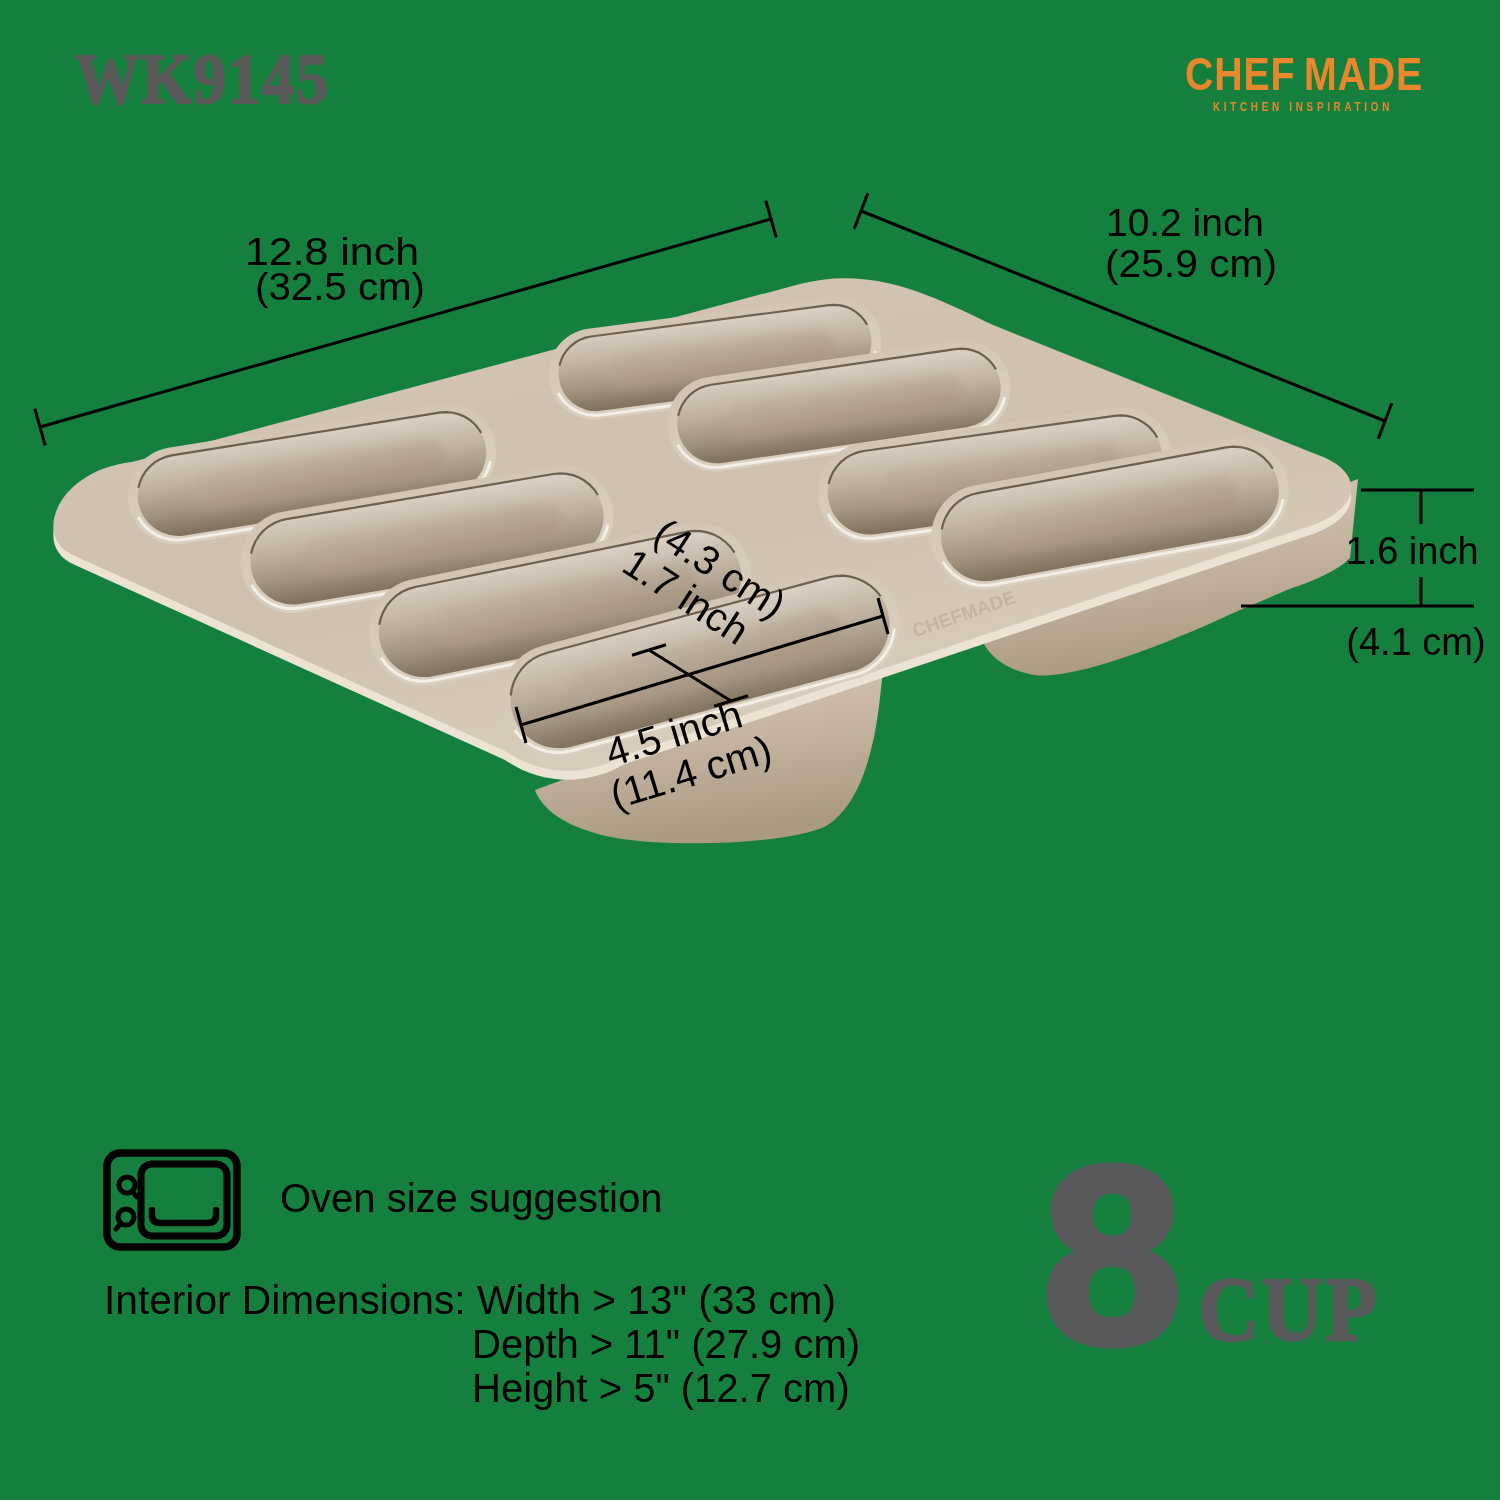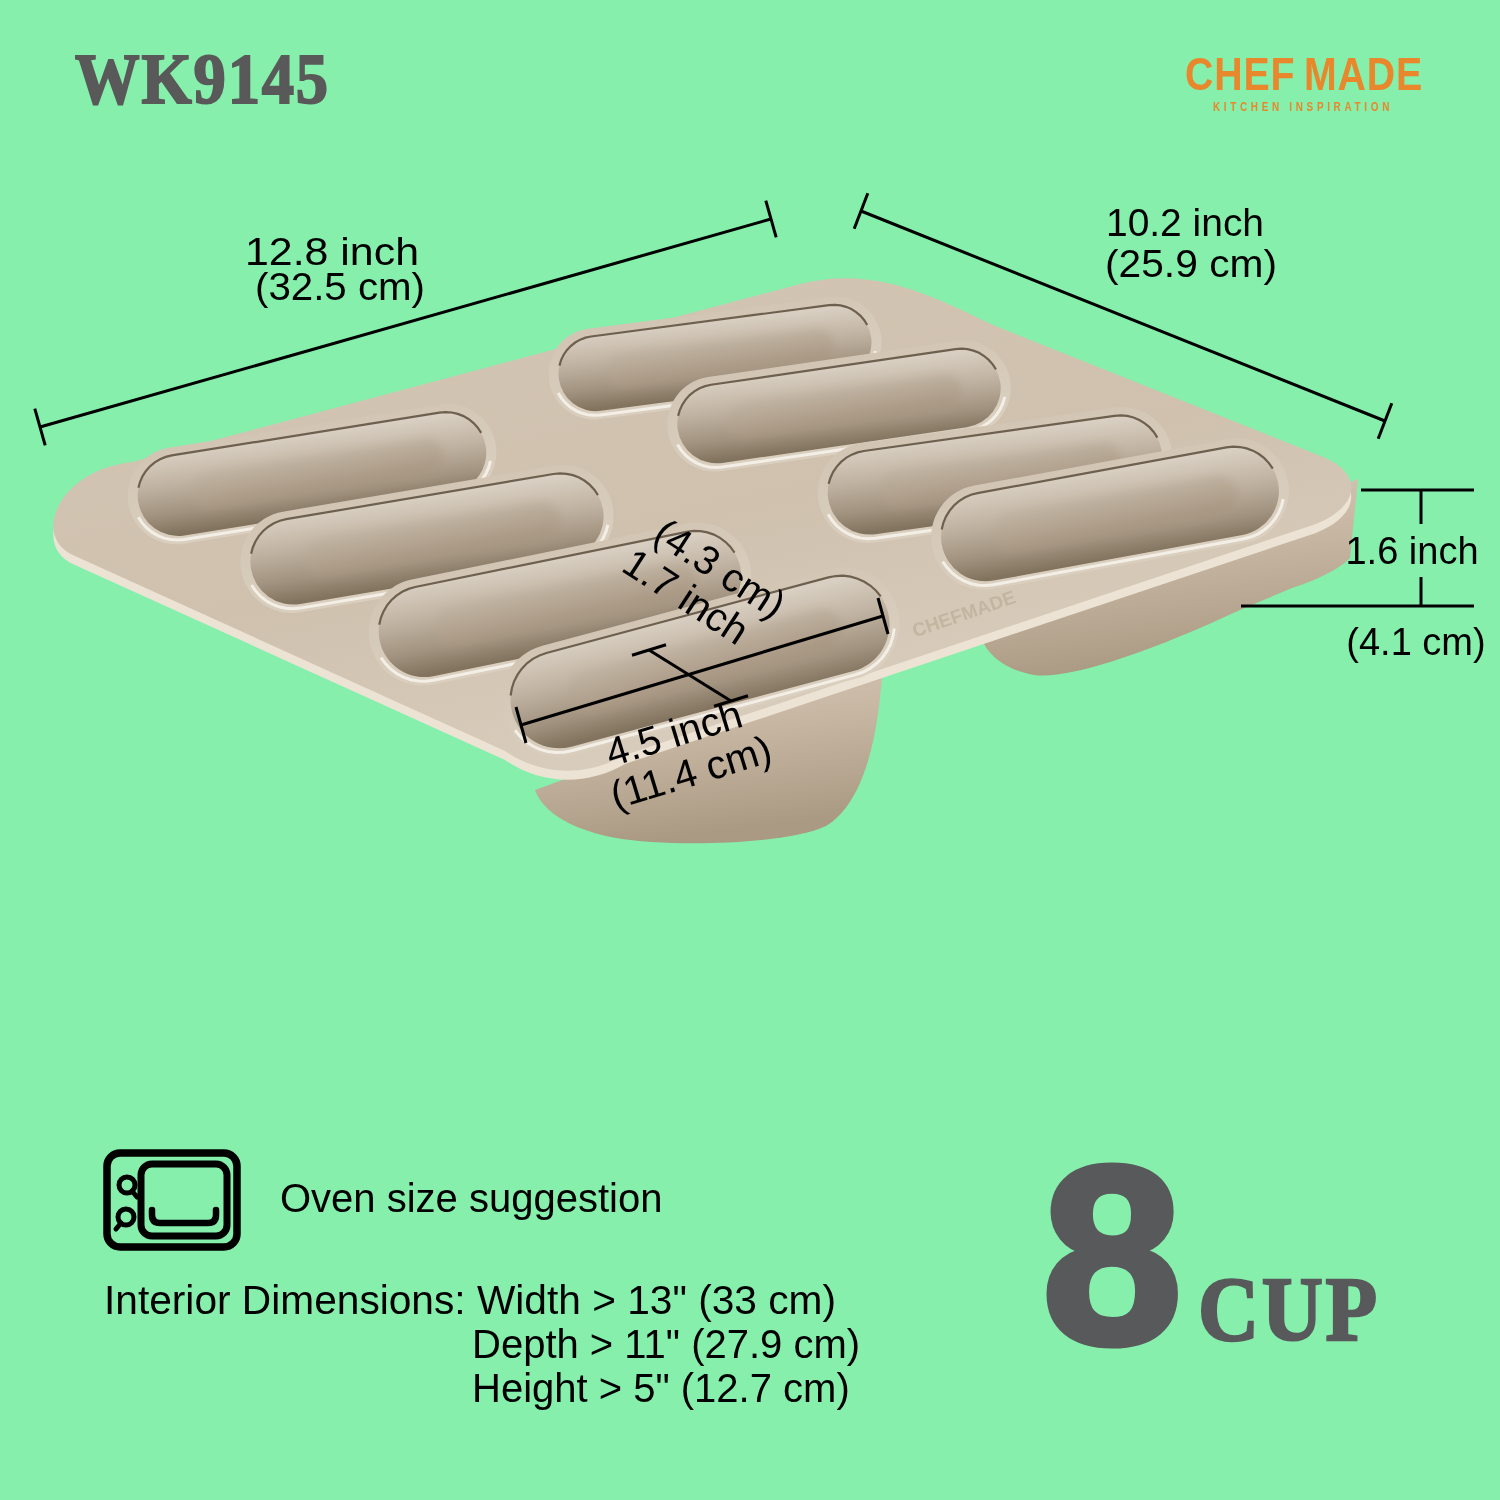--- a/index.html
+++ b/index.html
@@ -1,16 +1,16 @@
 <!DOCTYPE html>
 <html><head>
 <meta charset="utf-8">
 <style>
   html,body{margin:0;padding:0;background:#ffffff;}
-  .page{position:relative;width:1500px;height:1500px;background:#86efac;overflow:hidden;}
+  .page{position:relative;width:1500px;height:1500px;background:#15803d;overflow:hidden;}
 </style>
 </head>
 <body>
 <div class="page">
 <svg width="1500" height="1500" viewBox="0 0 1500 1500" font-family="Liberation Sans, sans-serif">
 <defs>
   <linearGradient id="plateG" x1="0.2" y1="0" x2="0.75" y2="1">
     <stop offset="0" stop-color="#d3c5b3"></stop>
     <stop offset="0.5" stop-color="#cfc1ae"></stop>
     <stop offset="0.85" stop-color="#d8ccbc"></stop>

